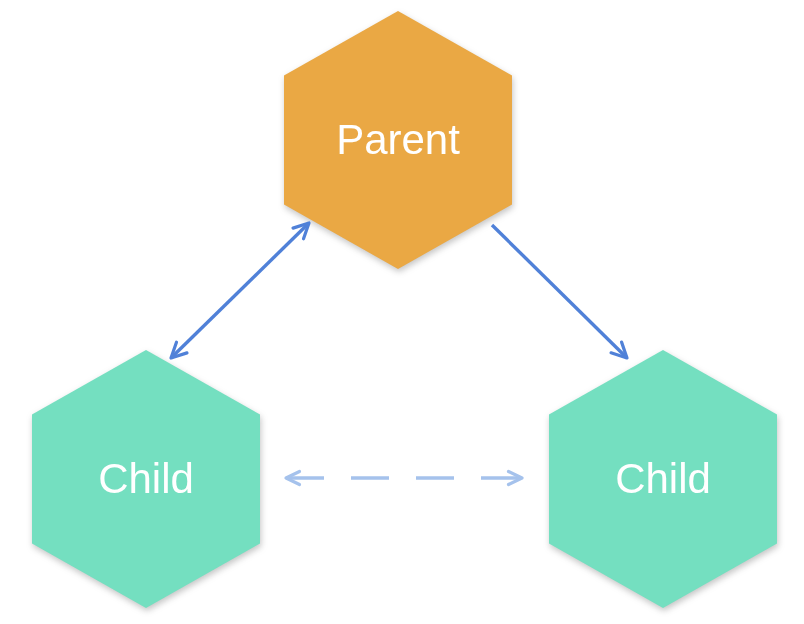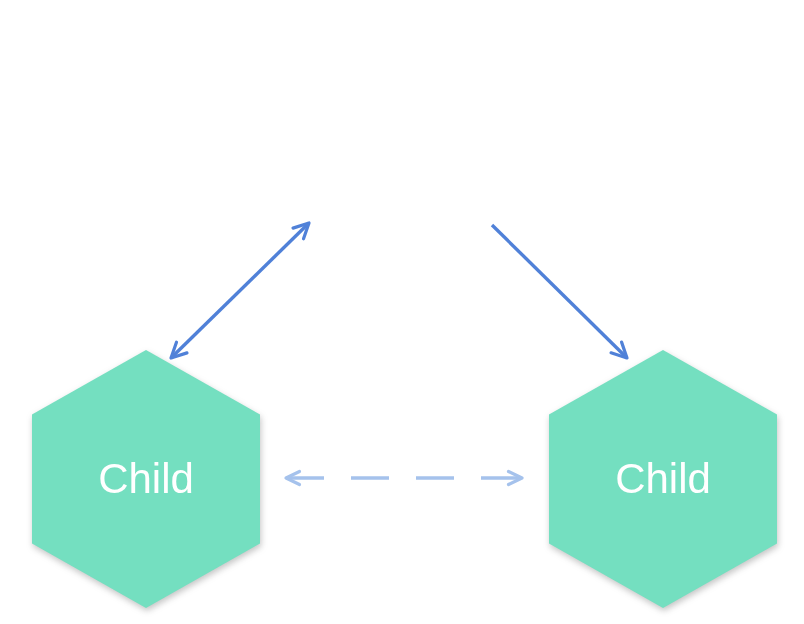--- a/index.html
+++ b/index.html
@@ -51,20 +51,25 @@
     stroke-width: 3.6px;
     fill: none;
     stroke-dasharray: 38 27;
   }
 </style>
 </head>
 <body>
 
 <div class="canvas">
 
+  <div class="hex-wrap hex-parent">
+    <div class="hex" style="background-color: rgb(234, 168, 68);">
+      <span class="hex-label" style="color: rgb(255, 255, 255);">Parent</span>
+    </div>
+  </div>
 
   <div class="hex-wrap hex-child-left">
     <div class="hex" style="background-color: rgb(116, 223, 192);">
       <span class="hex-label" style="color: rgb(255, 255, 255);">Child</span>
     </div>
   </div>
 
   <div class="hex-wrap hex-child-right">
     <div class="hex" style="background-color: rgb(116, 223, 192);">
       <span class="hex-label" style="color: rgb(255, 255, 255);">Child</span>

